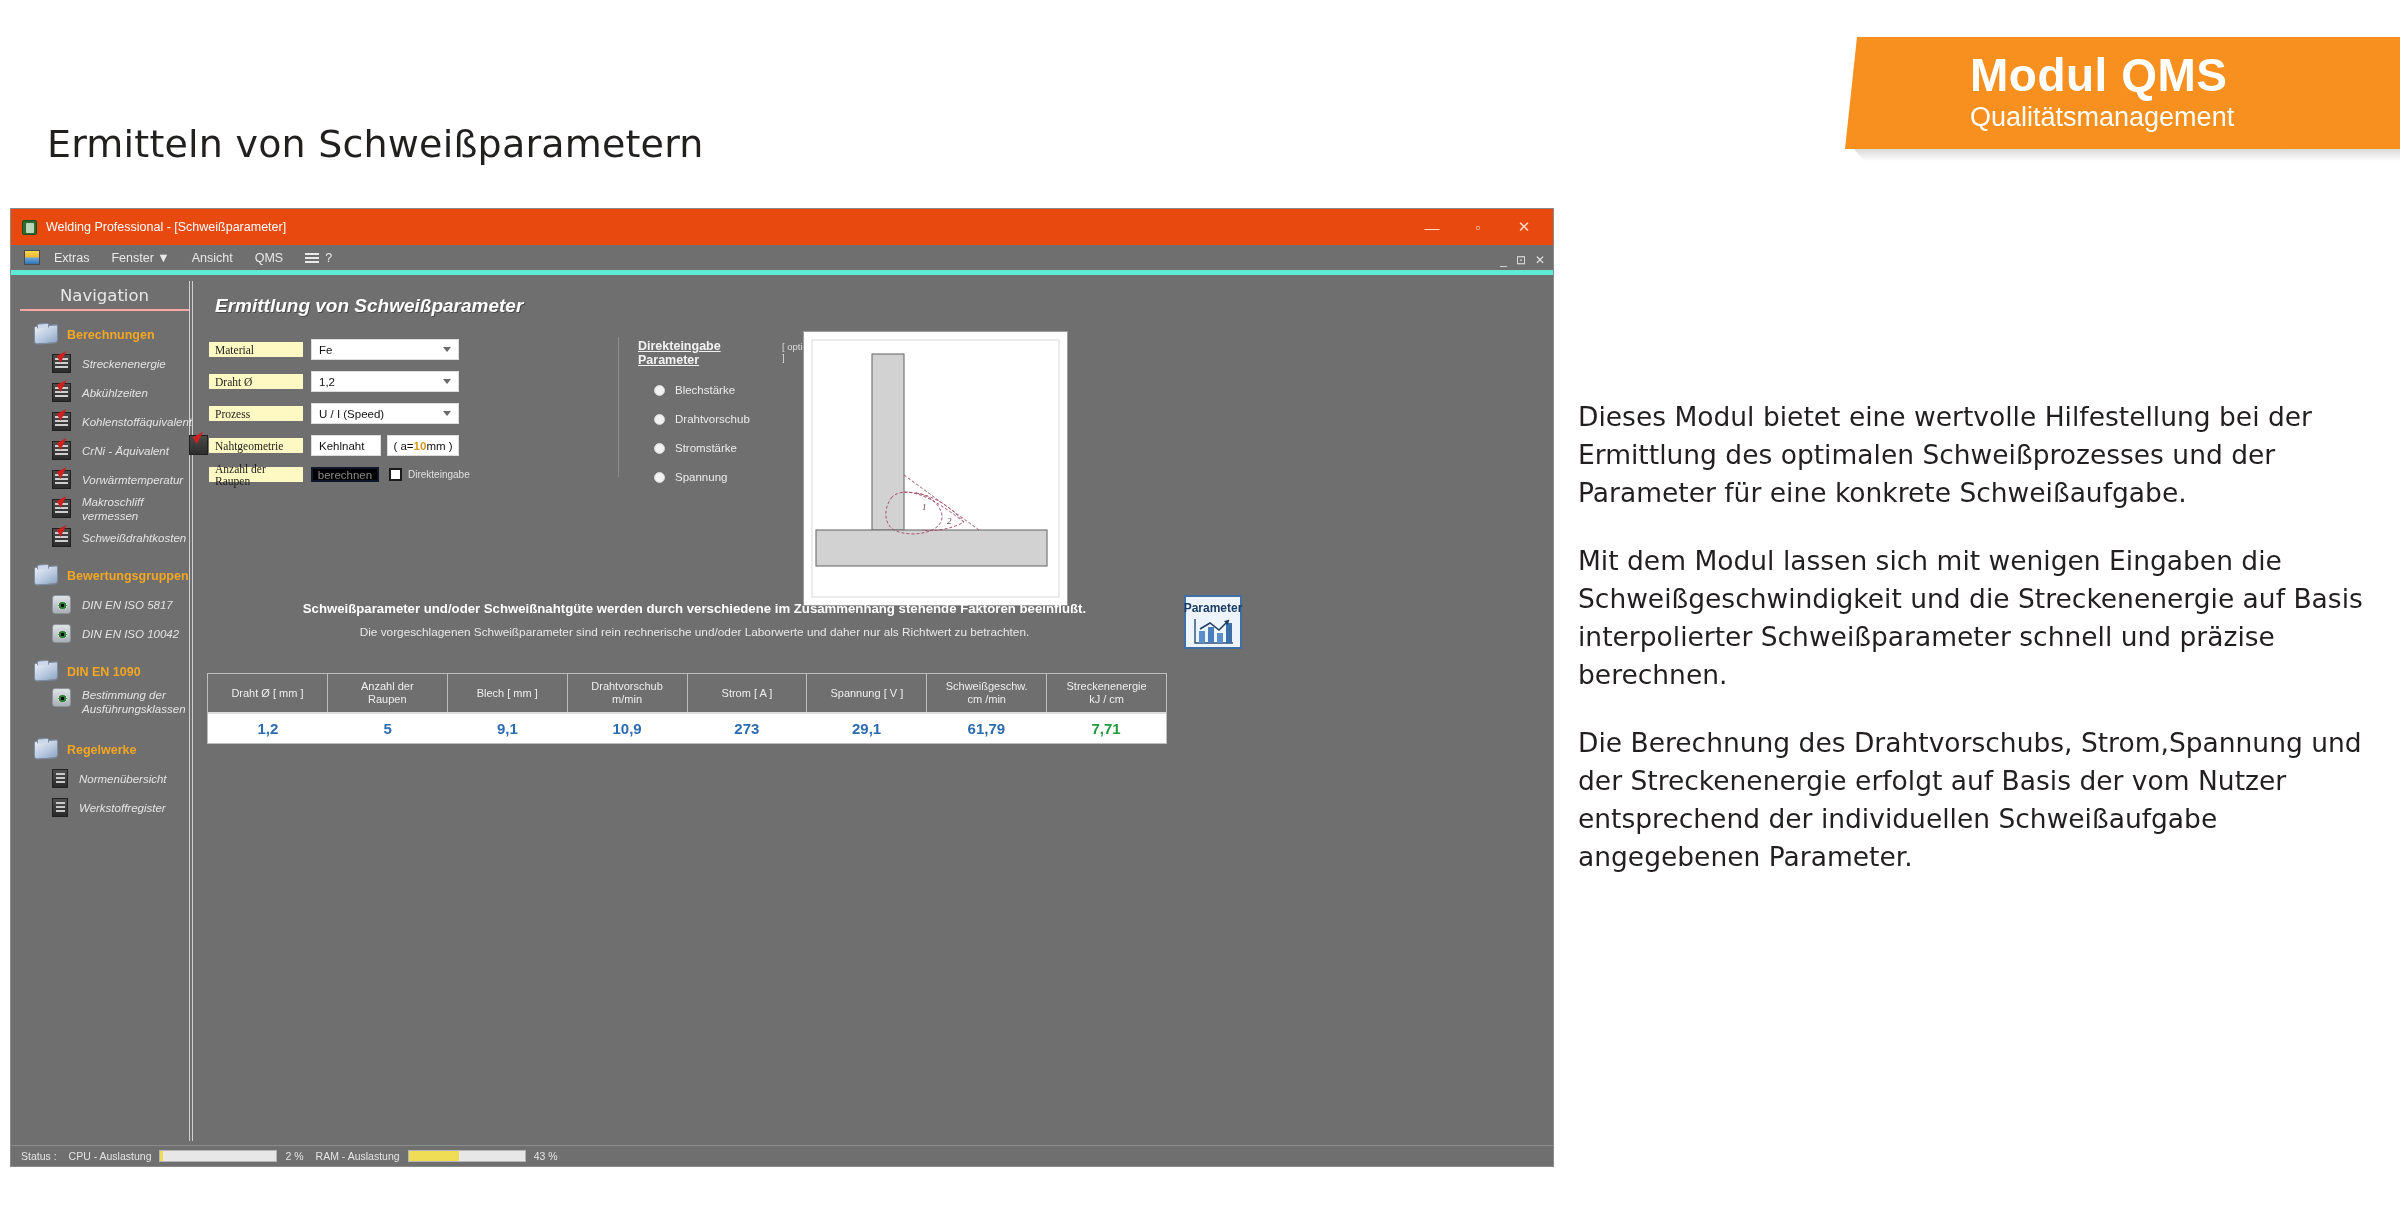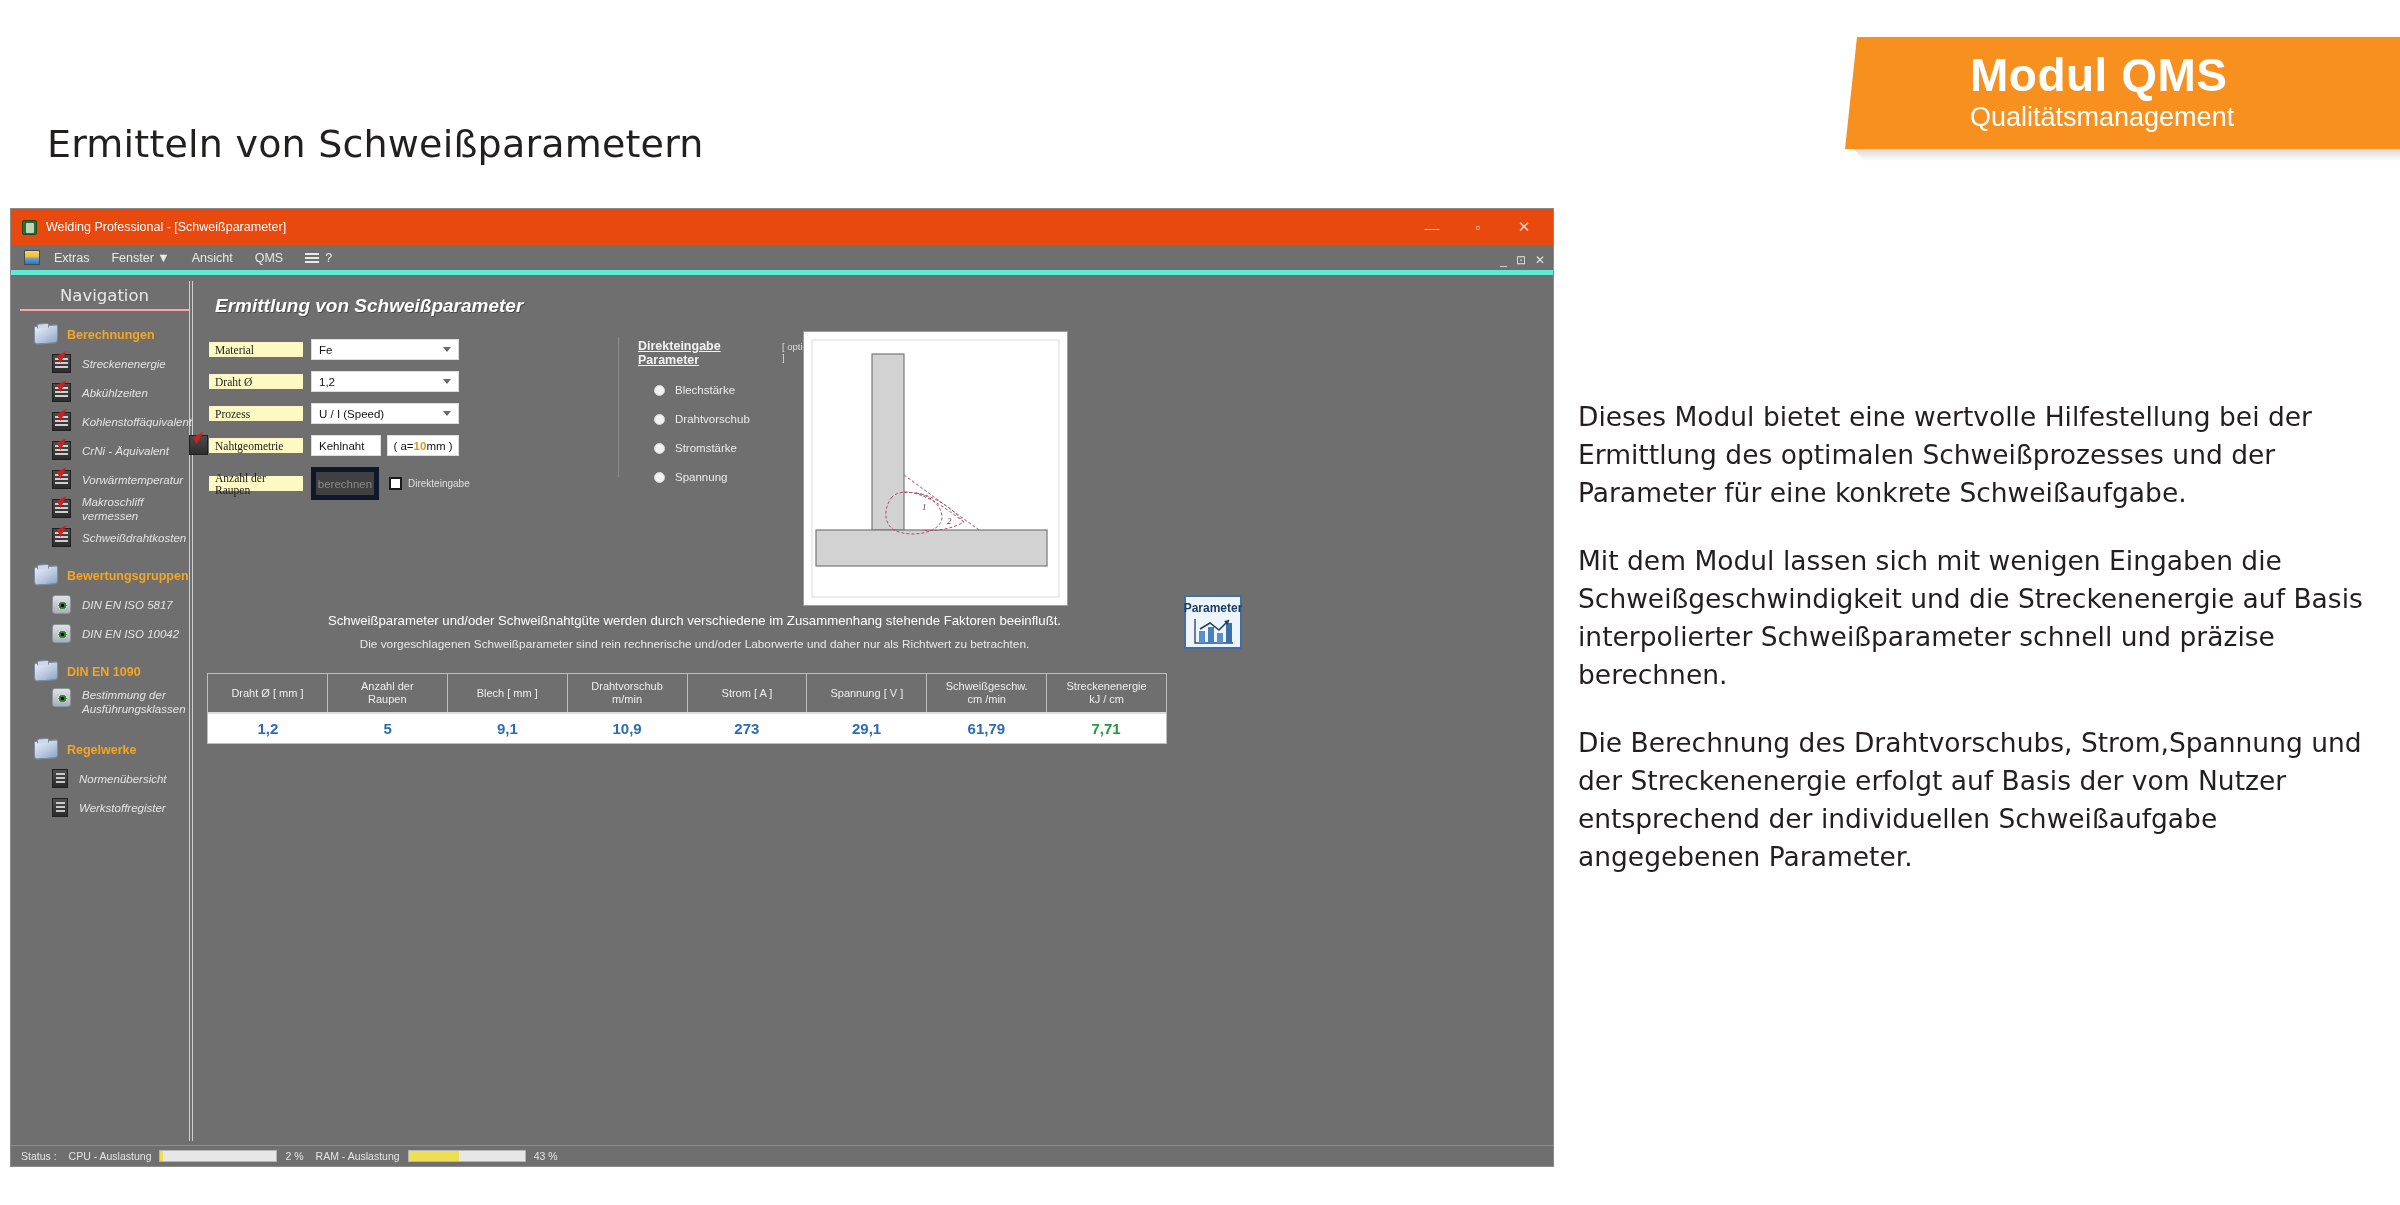--- a/index.html
+++ b/index.html
@@ -204,22 +204,22 @@
   .ftext {
     height: 21px; background: #fff; border: 1px solid #dcdcdc;
     margin-left: 8px; display: flex; align-items: center; padding-left: 7px;
     font-size: 11.5px; color: #111; flex: none;
     font-family: "Liberation Sans", sans-serif;
   }
   .ftext.w70 { width: 70px; }
   .ftext.w72 { width: 72px; margin-left: 6px; justify-content: center; padding-left: 0; }
   .ftext .hl { color: #d79b1b; font-weight: bold; }
   .fbtn {
-    width: 68px; height: 33px; margin-left: 8px; background: #404040;
-    border: 5px solid #0f172a; color: #8a8a8a; font-size: 11.5px;
+    width: 68px; height: 15px; margin-left: 8px; background: #000000;
+    border: 2px solid #0f172a; color: #8a8a8a; font-size: 11.5px;
     display: flex; align-items: center; justify-content: center; flex: none;
     font-family: "Liberation Sans", sans-serif;
   }
   .chk-wrap { display:flex; align-items:center; gap:6px; margin-left:10px; }
   .chkbox { width: 13px; height: 13px; background:#fff; border: 2px solid #1a1a1a; flex:none; }
   .chk-label { color: #e0e0e0; font-size: 10px; white-space: nowrap;
     font-family: "Liberation Sans", sans-serif; }
   .row-icon {
     position: absolute; left: -20px; top: 0px; width: 19px; height: 20px;
     background: linear-gradient(180deg,#4a4a4a 0%, #2d2d2d 100%); border:1px solid #202020;
@@ -251,22 +251,22 @@
 
   
   .diagram {
     position: absolute; left: 610px; top: 50px; width: 265px; height: 275px;
     background: #ffffff; border: 1px solid #9d9d9d;
   }
 
   
   .result { position: absolute; left: 14px; top: 320px; width: 1035px; }
   .result-line1 {
-    text-align: center; color: #ffffff; font-size: 13.2px; font-weight: normal;
-    font-family: "Liberation Sans", sans-serif; padding-right: 60px; margin-top: 12px;
+    text-align: center; color: #ffffff; font-size: 13.2px; font-weight: bold;
+    font-family: "Liberation Sans", sans-serif; padding-right: 60px;
   }
   .result-line2 {
     text-align: center; color: #e9e9e9; font-size: 11.8px; margin-top: 9px;
     font-family: "Liberation Sans", sans-serif; padding-right: 60px;
   }
   .param-btn {
     position: absolute; right: 0px; top: -6px; width: 58px; height: 54px;
     background: #eef4fb; border: 2px solid #3f6fa5;
     display: flex; flex-direction: column; align-items: center; justify-content: flex-start;
     padding-top: 4px;

